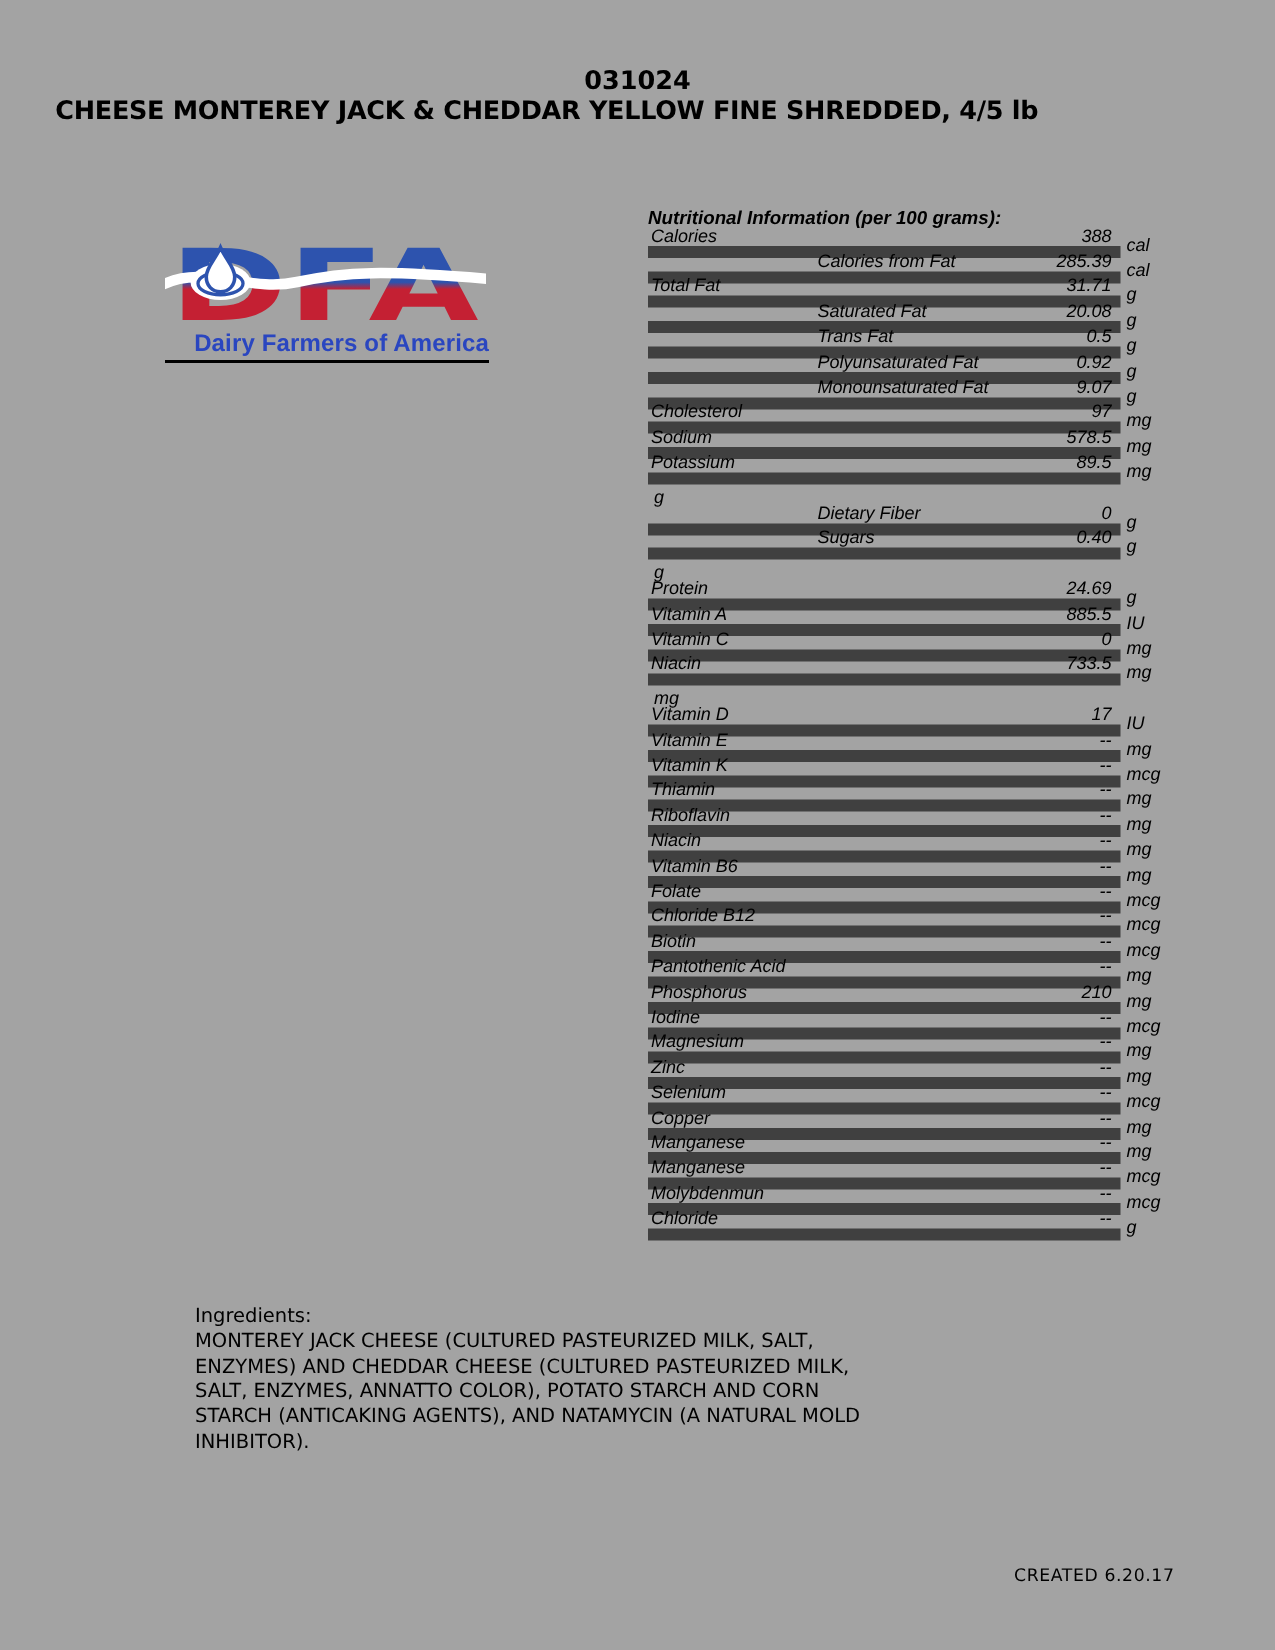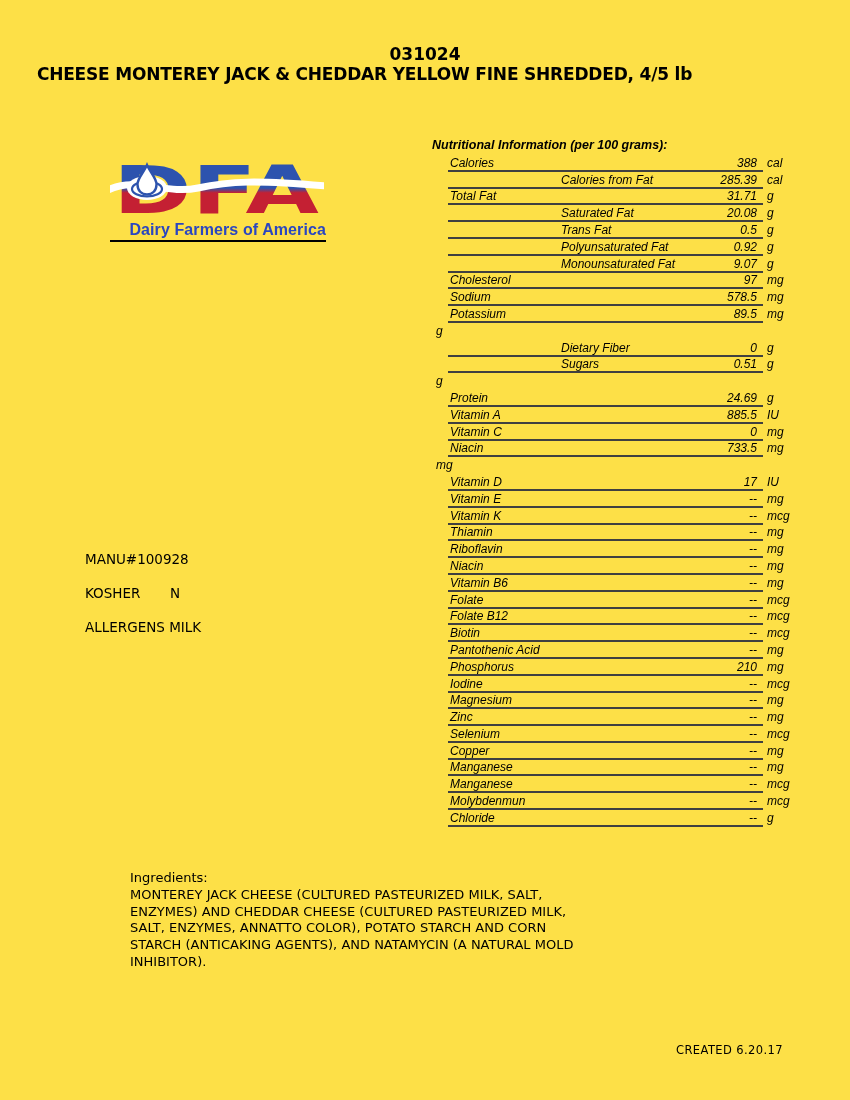--- a/index.html
+++ b/index.html
@@ -1,17 +1,17 @@
 <!DOCTYPE html>
 <html><head>
 <meta charset="utf-8">
 <style>
   html,body { margin:0; padding:0; background:#ffffff; }
   .page {
-    position:relative; width:850px; height:1100px; background:#fde047;
+    position:relative; width:850px; height:1100px; background:#a3a3a3;
     color:#000; font-family:"Liberation Sans", sans-serif; overflow:hidden;
   }
 
   
   .doc-number {
     position:absolute; top:44px; left:0; width:850px; text-align:center;
     font-family:"DejaVu Sans", sans-serif; font-weight:bold; font-size:17px;
   }
   .product-title {
     position:absolute; top:64px; left:0; width:729px; text-align:center;
@@ -29,23 +29,23 @@
   .logo-underline { border-bottom:2.5px solid #000; width:216px; margin-top:1px; }
 
   
   .ntable { position:absolute; left:432px; top:138px;font-style:italic; }
   .ntitle {
     font-weight:bold; font-size:12.5px; height:17px; line-height:15px;
     white-space:nowrap;
   }
   .nrow { display:flex; height:16.8px; }
   .nmain {
-    box-sizing:border-box; width:315px; border-bottom:2px solid #404040;
+    box-sizing:border-box; width:315px; border-bottom:8px solid #404040;
     display:flex; justify-content:space-between; align-items:flex-end;
-    font-size:12px; line-height:14px;margin-left:16px;
+    font-size:12px; line-height:14px;
   }
   .nlabel { padding-left:2px; white-space:nowrap; }
   .nrow.indent .nlabel { padding-left:113px; }
   .nvalue { padding-right:6px; white-space:nowrap; }
   .nunit {
     box-sizing:border-box; width:36px; padding-left:4px; padding-bottom:2px;
     font-size:12px; line-height:14px; display:flex; align-items:flex-end;
   }
 
   
@@ -178,21 +178,21 @@
         <div class="nrow indent">
           <div class="nmain">
             <span class="nlabel">Dietary Fiber</span>
             <span class="nvalue">0</span>
           </div>
           <span class="nunit">g</span>
         </div>
         <div class="nrow indent">
           <div class="nmain">
             <span class="nlabel">Sugars</span>
-            <span class="nvalue">0.51</span>
+            <span class="nvalue">0.40</span>
           </div>
           <span class="nunit">g</span>
         </div>
         <div class="nrow indent">
           <span class="nunit">g</span>
         </div>
         <div class="nrow">
           <div class="nmain">
             <span class="nlabel">Protein</span>
             <span class="nvalue">24.69</span>
@@ -274,21 +274,21 @@
         </div>
         <div class="nrow">
           <div class="nmain">
             <span class="nlabel">Folate</span>
             <span class="nvalue">--</span>
           </div>
           <span class="nunit">mcg</span>
         </div>
         <div class="nrow">
           <div class="nmain">
-            <span class="nlabel">Folate B12</span>
+            <span class="nlabel">Chloride B12</span>
             <span class="nvalue">--</span>
           </div>
           <span class="nunit">mcg</span>
         </div>
         <div class="nrow">
           <div class="nmain">
             <span class="nlabel">Biotin</span>
             <span class="nvalue">--</span>
           </div>
           <span class="nunit">mcg</span>
@@ -366,25 +366,20 @@
         <div class="nrow">
           <div class="nmain">
             <span class="nlabel">Chloride</span>
             <span class="nvalue">--</span>
           </div>
           <span class="nunit">g</span>
         </div>
       </div>
   </div>
 
-  <div class="left-info">
-    <div class="line">MANU#100928</div>
-    <div class="line"><span class="kosher-label">KOSHER</span><span>N</span></div>
-    <div class="line">ALLERGENS MILK</div>
-  </div>
 
   <div class="ingredients">
     <div>Ingredients:</div>
     <div class="ing-body">MONTEREY JACK CHEESE (CULTURED PASTEURIZED MILK, SALT,
 ENZYMES) AND CHEDDAR CHEESE (CULTURED PASTEURIZED MILK,
 SALT, ENZYMES, ANNATTO COLOR), POTATO STARCH AND CORN
 STARCH (ANTICAKING AGENTS), AND NATAMYCIN (A NATURAL MOLD
 INHIBITOR).</div>
   </div>
 

